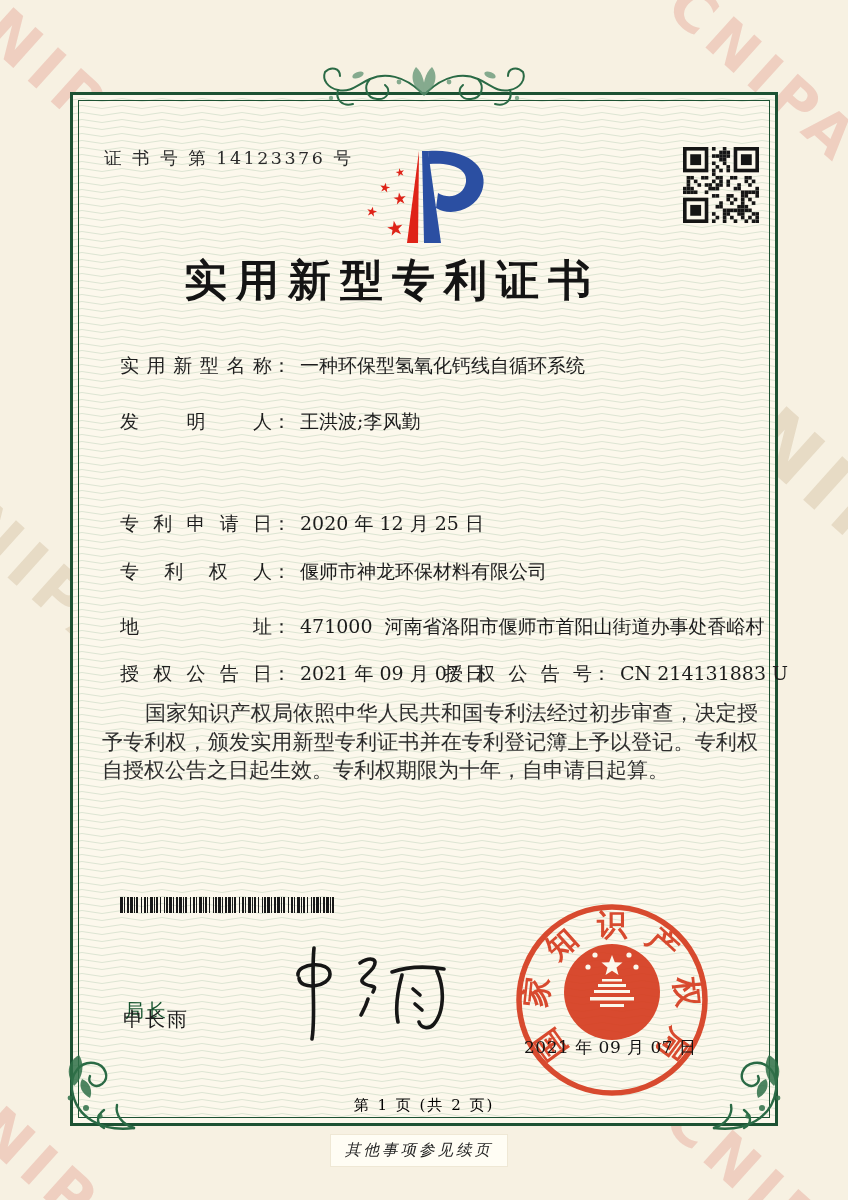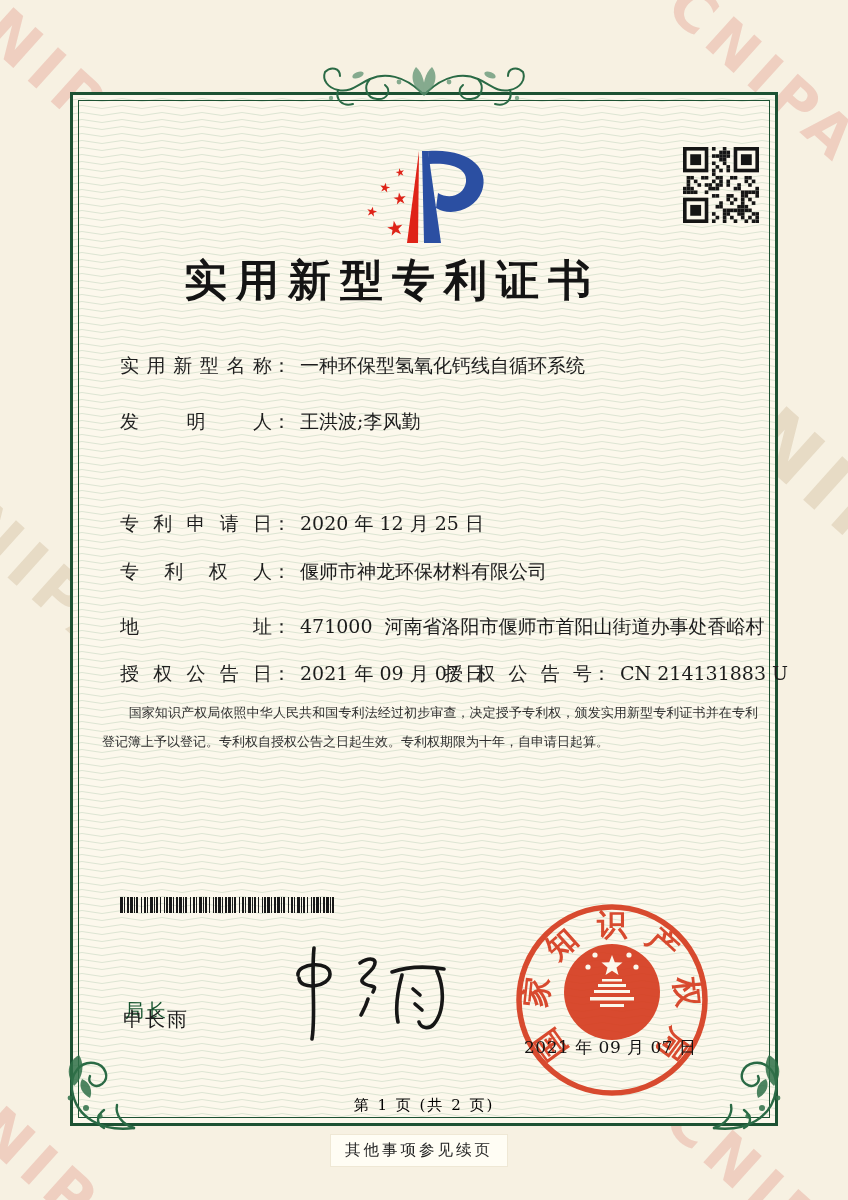--- a/index.html
+++ b/index.html
@@ -31,37 +31,37 @@
   .frow{position:absolute;left:120px;width:660px;font-size:19px;line-height:23px;white-space:nowrap;}
   .flabel{
     display:inline-block;width:152px;text-align:justify;text-align-last:justify;
     -moz-text-align-last:justify;vertical-align:top;color:#1f1f1f;
   }
   .fcolon{display:inline-block;vertical-align:top;color:#1f1f1f;}
   .fvalue{display:inline-block;margin-left:9px;vertical-align:top;color:#1c1c1c;white-space:pre-wrap;}
   .grant2{position:absolute;left:324px;top:0;}
   .body-text{
     position:absolute;left:102px;top:699px;width:656px;
-    font-size:13px;line-height:28.5px;color:#2e2e2e;text-align:justify;
+    font-size:21px;line-height:28.5px;color:#2e2e2e;text-align:justify;
   }
   .body-text p{margin:0;text-indent:2.05em;}
   #barcode{position:absolute;left:120px;top:897px;}
   .signer-title{position:absolute;left:125px;top:966px;font-size:19px;letter-spacing:3px;color:#14532d;margin-top:32px;}
   .signer-name{position:absolute;left:123px;top:1006px;font-size:20px;letter-spacing:2px;color:#1d1d1d;}
   #signature{position:absolute;left:240px;top:935px;}
   #seal{position:absolute;left:512px;top:900px;}
   #seal text{font-family:"DejaVu Serif","Liberation Serif",serif;font-weight:bold;}
   .seal-date{
     position:absolute;left:524px;top:1036px;width:180px;font-size:17px;
     color:#131313;letter-spacing:.5px;white-space:nowrap;z-index:5;
   }
   .page-num{position:absolute;left:0;top:1096px;width:848px;text-align:center;font-size:15px;color:#000000;letter-spacing:2px;}
   .cont-note{
     position:absolute;left:330px;top:1134px;background:#fffdf4;border:1px solid #efe8d5;
-    padding:5px 14px;font-size:15.5px;letter-spacing:3px;color:#242424;
+    padding:5px 14px;font-size:15.5px;letter-spacing:3px;color:#242424;font-style:italic;
   }
   .orn{position:absolute;}
   .orn path{vector-effect:non-scaling-stroke;}
 </style>
 </head>
 <body>
 
 <div id="page">
 
   <span class="wm wm-pink" style="left:-22px;top:-42px;font-size:62px;">CNIPA</span>
@@ -269,20 +269,21 @@
     </g>
     <g fill="#2f7048" opacity=".85">
       <path d="M14,34 C5,22 8,9 19,3 C25,12 23,26 14,34 Z"></path>
       <path d="M30,46 C22,42 18,34 22,27 C30,30 33,39 30,46 Z"></path>
       <circle cx="26" cy="56" r="3"></circle>
         <circle cx="40" cy="64" r="2.6"></circle>
         <circle cx="10" cy="46" r="2.4"></circle>
     </g>
   </svg>
 
+  <div class="cert-no">证 书 号 第 14123376 号</div>
 
   <svg id="logo" width="195" height="125" viewBox="0 0 195 125">
     <polygon points="79,16 67,108 78,108" fill="#df2318"></polygon>
     <polygon points="82,16 88,16 101,108 84,108" fill="#2b4fa2"></polygon>
     <path d="M88,16 C130,13 150,34 142,56 C135,75 111,82 96,73 L98,58 C110,65 124,60 126,47 C128,34 112,27 89,29 Z" fill="#2b4fa2"></path>
     <g fill="#df2318" font-family="DejaVu Sans, Liberation Sans, sans-serif" text-anchor="middle">
       <text x="60" y="41" font-size="11" transform="rotate(-12 60 37)">★</text>
       <text x="45" y="57" font-size="13" transform="rotate(10 45 53)">★</text>
       <text x="60" y="69" font-size="16" transform="rotate(-8 60 64)">★</text>
       <text x="32" y="81" font-size="13" transform="rotate(12 32 76)">★</text>

